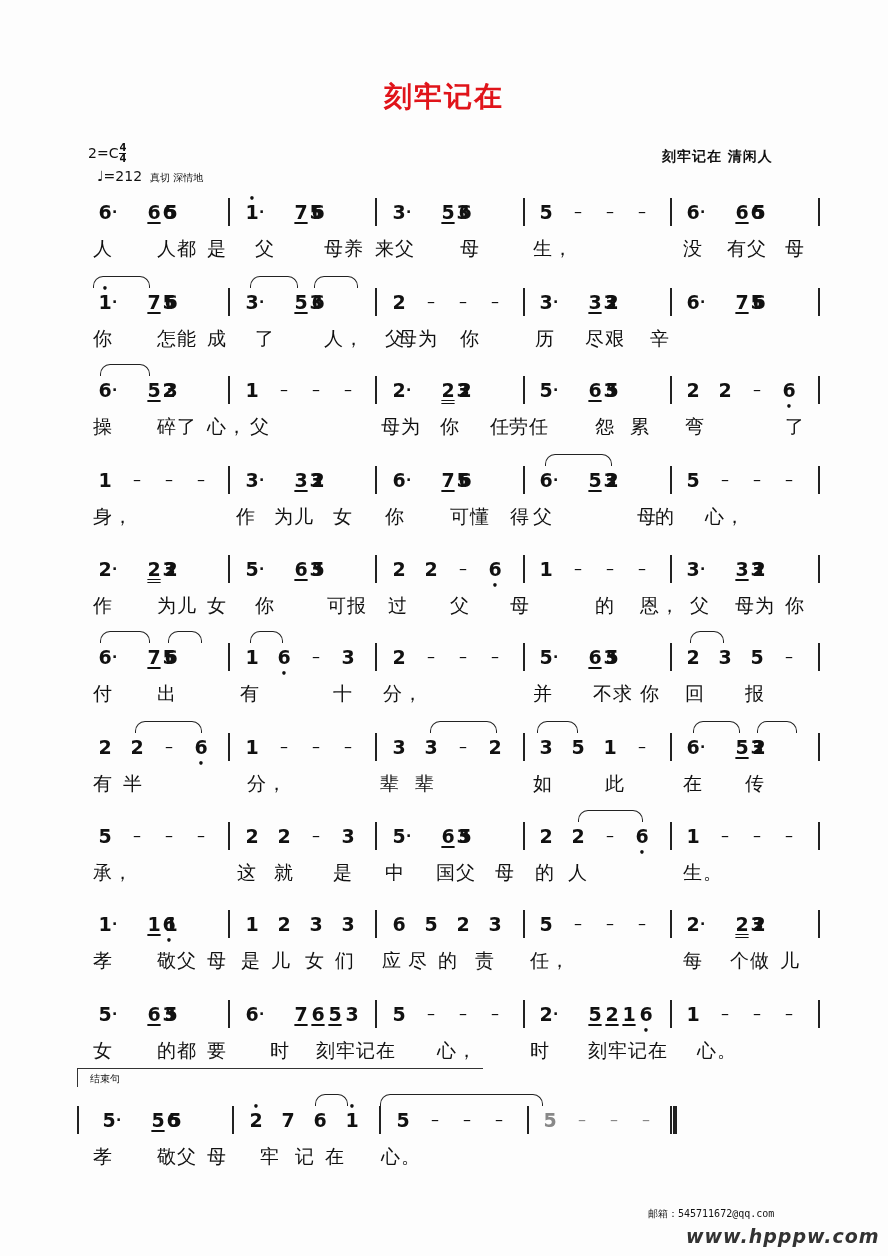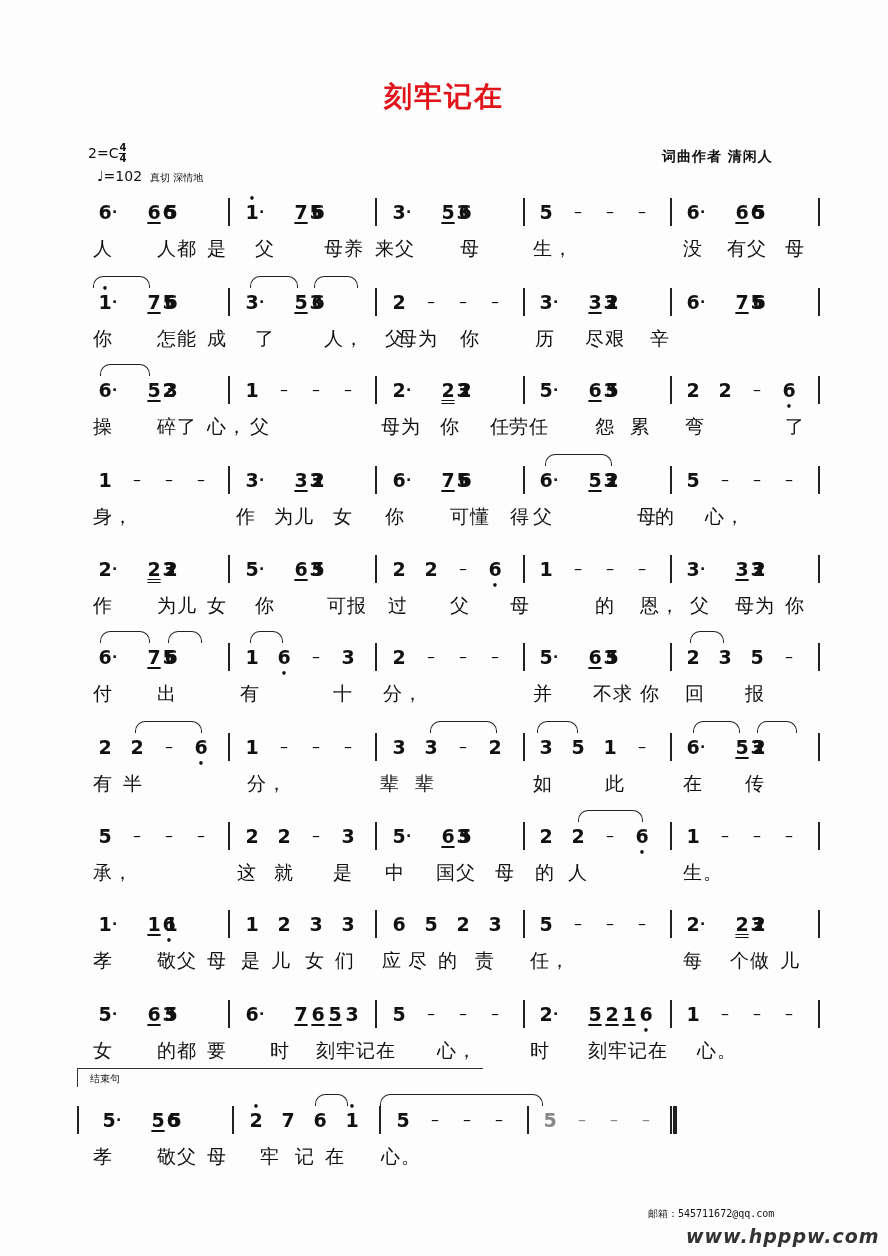--- a/index.html
+++ b/index.html
@@ -39,23 +39,23 @@
 </style>
 </head>
 <body>
 
 <div class="title">刻牢记在</div>
 
 <div class="key">
   <span>2=C</span><span class="frac"><span class="top">4</span><span>4</span></span>
 </div>
 <div class="tempo">
-  <span>♩</span><span>=102</span><span class="expr">真切 深情地</span>
+  <span>♩</span><span>=212</span><span class="expr">真切 深情地</span>
 </div>
-<div class="author">词曲作者 清闲人</div>
+<div class="author">刻牢记在 清闲人</div>
 
 <div id="score">
     <div class="row" style="top: 200px;">
       <div class="notes">
         <div class="n" style="left: 96px;">6</div>
         <div class="aug" style="left: 112px;">·</div>
         <div class="n u" style="left: 145px;">6</div>
         <div class="n" style="left: 162px;">5</div>
         <div class="n" style="left: 160px;">6</div>
         <div class="bar" style="left: 228px;"></div>

